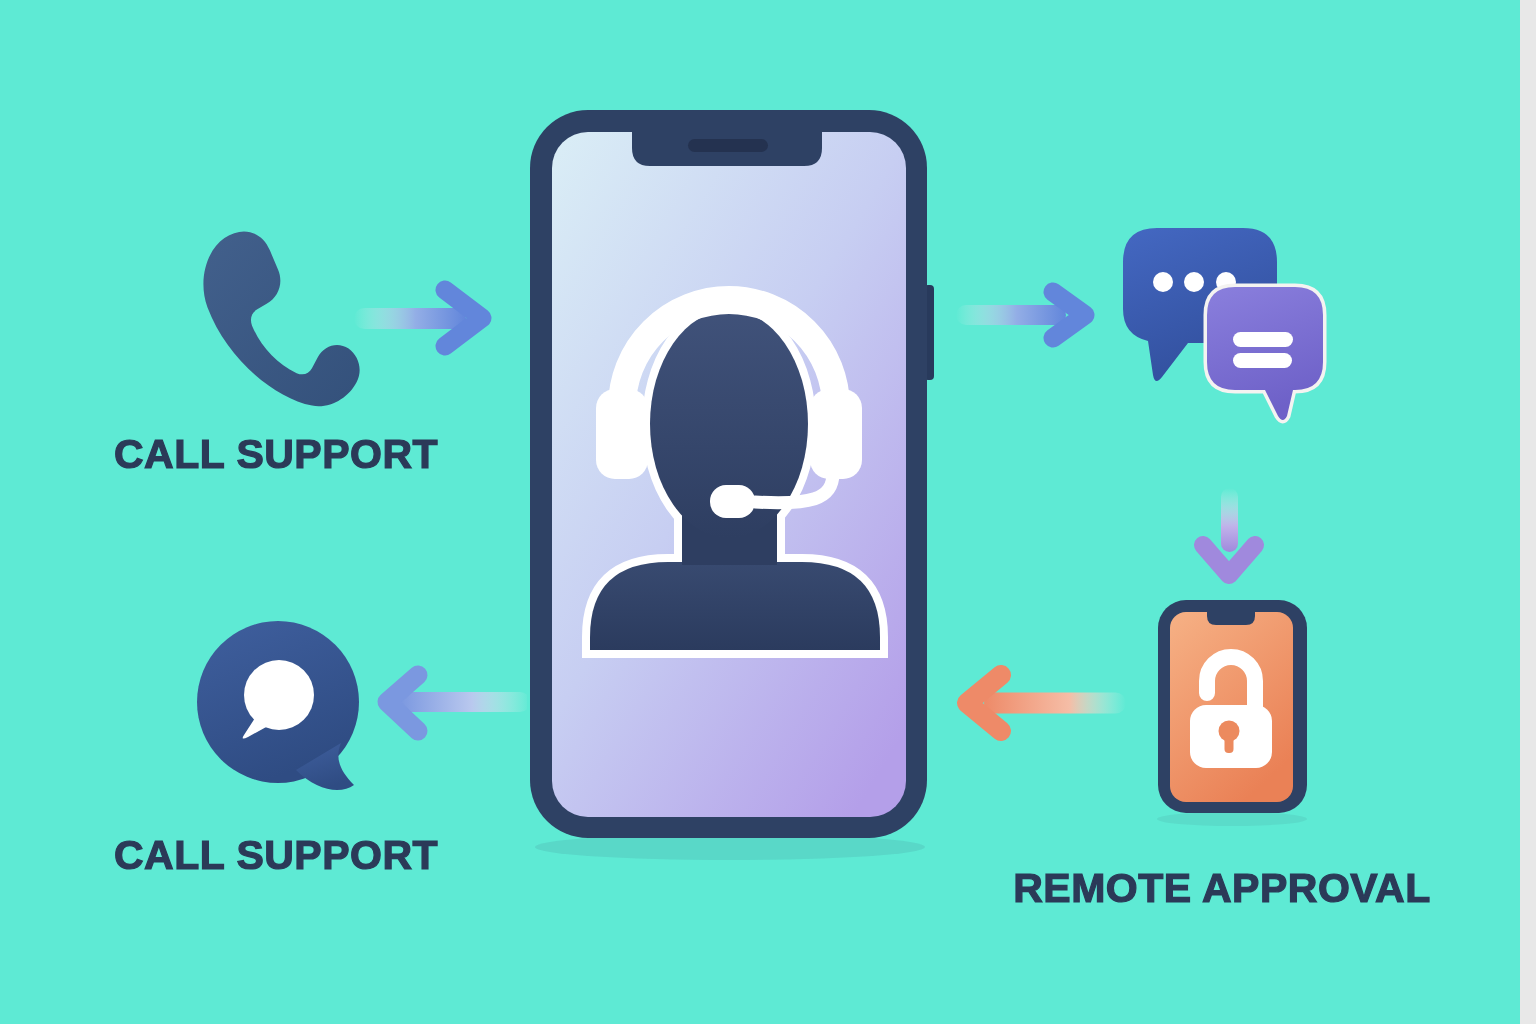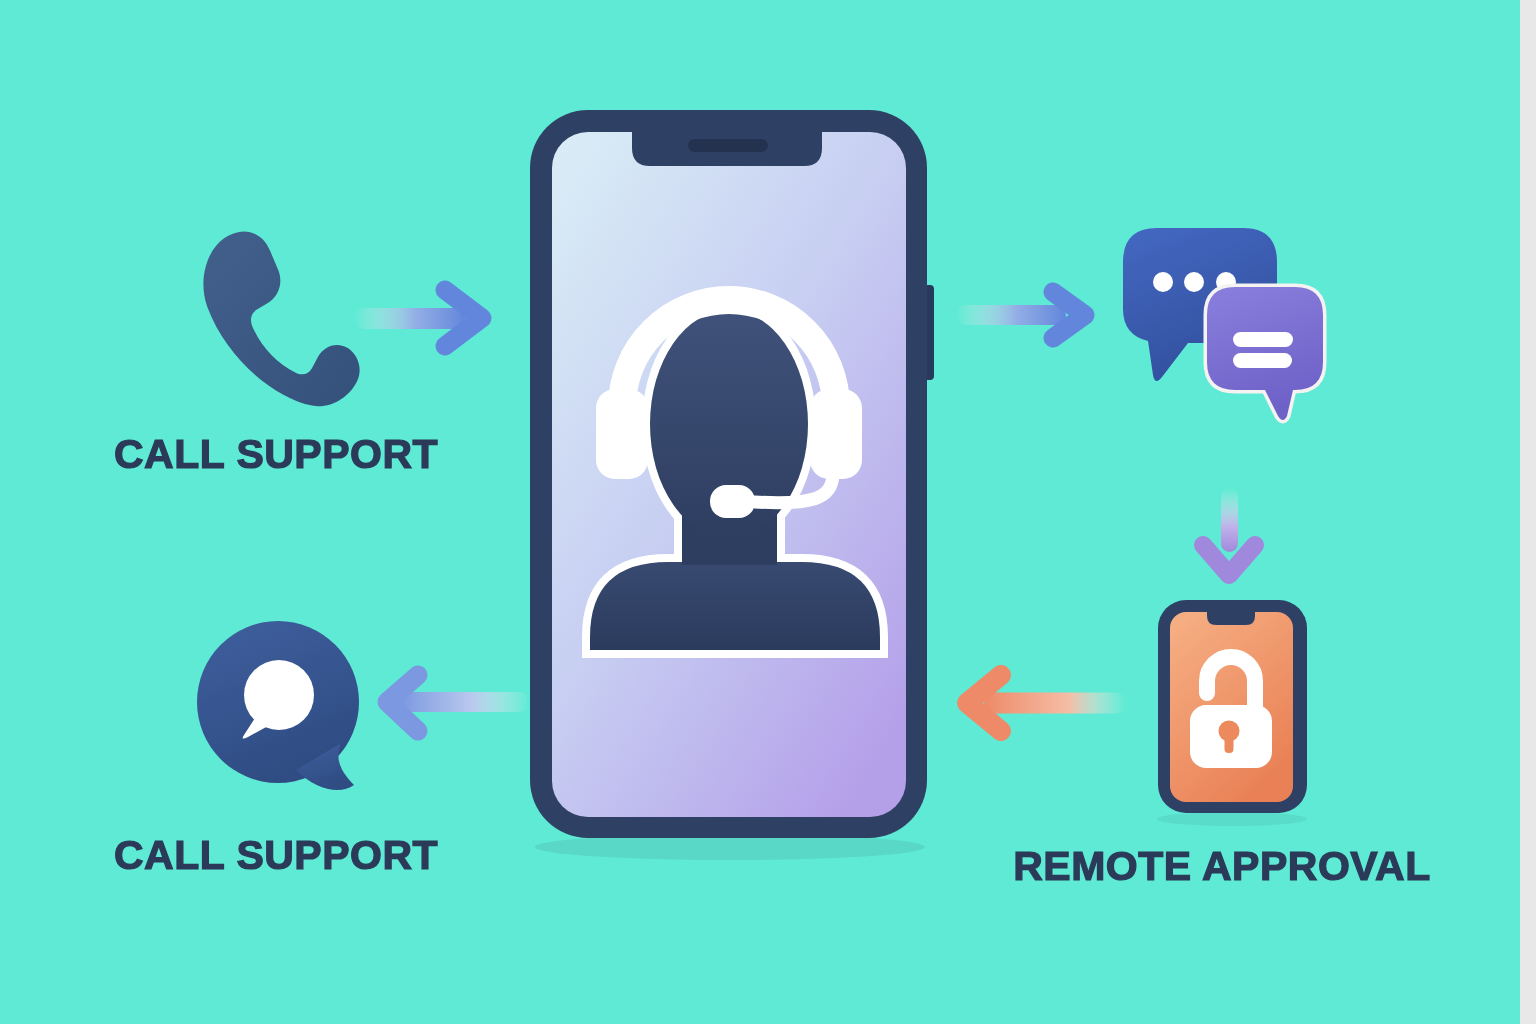--- a/index.html
+++ b/index.html
@@ -158,21 +158,21 @@
     <rect x="10" y="10" width="149" height="213" rx="28" fill="#2e4164"></rect>
     <rect x="22" y="22" width="123" height="190" rx="16" fill="url(#lockScreenGrad)"></rect>
     <path d="M 59 22 H 107 V 26 Q 107 35 98 35 H 68 Q 59 35 59 26 Z" fill="#2e4164"></path>
 
     <path d="M 59 103 L 59 91 A 24 24 0 0 1 107 91 L 107 118" fill="none" stroke="#ffffff" stroke-width="16" stroke-linecap="round"></path>
 
     <rect x="42" y="115" width="82" height="63" rx="16" fill="#ffffff"></rect>
     <circle cx="81" cy="141" r="10.5" fill="#ec8a5e"></circle>
     <rect x="76.5" y="146" width="9" height="17" rx="4" fill="#ec8a5e"></rect>
   </svg>
-  <div class="label" style="left:1012px;top:846px">REMOTE APPROVAL</div>
+  <div class="label" style="left:1012px;top:868px">REMOTE APPROVAL</div>
 
   <svg class="abs" style="left:952px;top:663px" width="185" height="85" viewBox="0 0 185 85">
     <defs>
       <linearGradient id="gradOrange" x1="0" y1="0" x2="1" y2="0">
         <stop offset="0" stop-color="#ee8a68"></stop>
         <stop offset="0.6" stop-color="#f5bda6"></stop>
         <stop offset="1" stop-color="#f4f3f1" stop-opacity="0"></stop>
       </linearGradient>
     </defs>
     <rect x="32" y="29.5" width="142" height="21" rx="10.5" fill="url(#gradOrange)"></rect>

